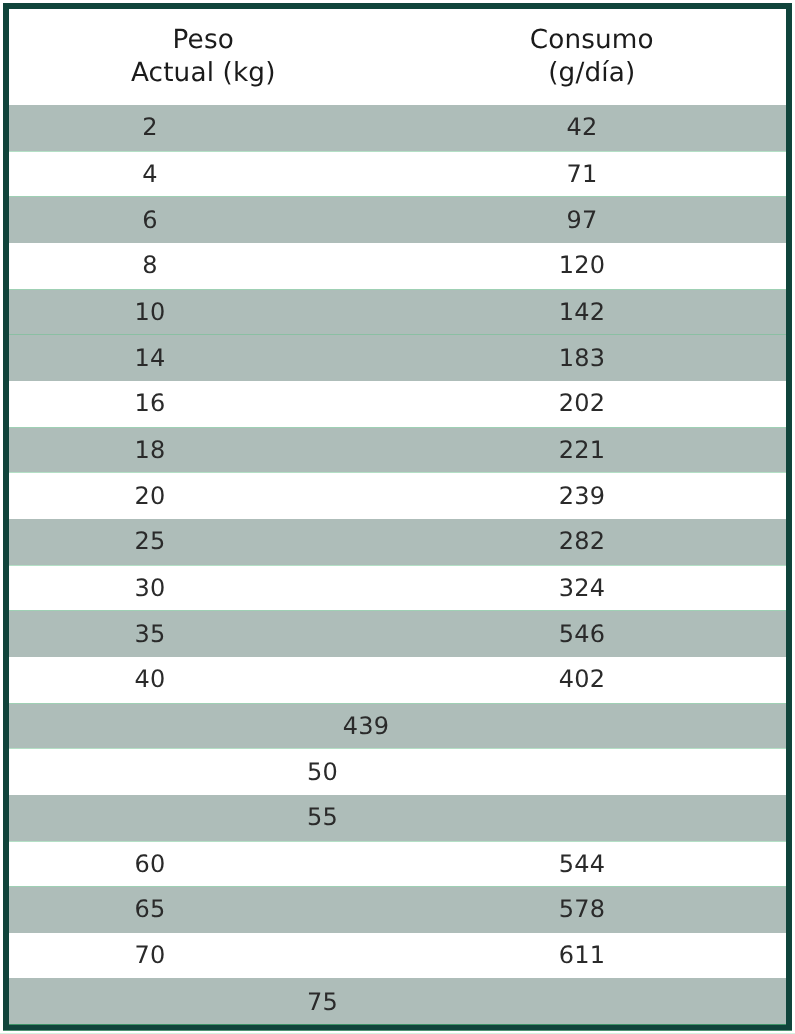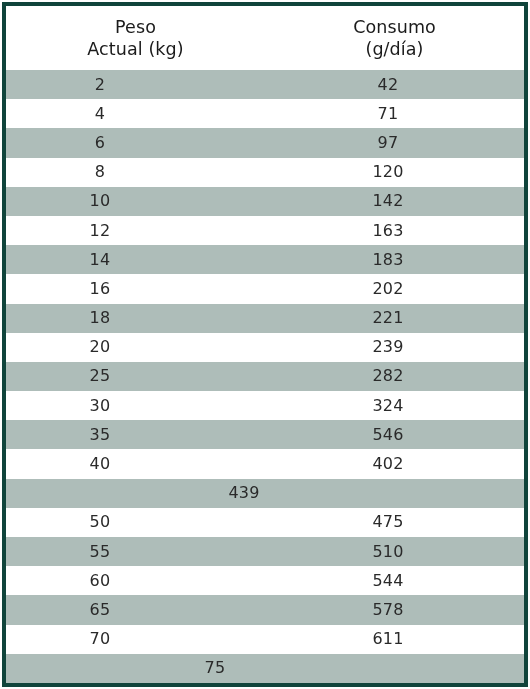--- a/index.html
+++ b/index.html
@@ -115,24 +115,20 @@
           <div class="cell intake">97</div>
         </div>
         <div class="table-row">
           <div class="cell weight">8</div>
           <div class="cell intake">120</div>
         </div>
         <div class="table-row shaded">
           <div class="cell weight">10</div>
           <div class="cell intake">142</div>
         </div>
-        <div class="table-row">
-          <div class="cell weight">12</div>
-          <div class="cell intake">163</div>
-        </div>
         <div class="table-row shaded">
           <div class="cell weight">14</div>
           <div class="cell intake">183</div>
         </div>
         <div class="table-row">
           <div class="cell weight">16</div>
           <div class="cell intake">202</div>
         </div>
         <div class="table-row shaded">
           <div class="cell weight">18</div>
@@ -156,25 +152,23 @@
         </div>
         <div class="table-row">
           <div class="cell weight">40</div>
           <div class="cell intake">402</div>
         </div>
         <div class="table-row shaded">
           <div class="cell intake">439</div>
         </div>
         <div class="table-row">
           <div class="cell weight">50</div>
-          <div class="cell intake">475</div>
         </div>
         <div class="table-row shaded">
           <div class="cell weight">55</div>
-          <div class="cell intake">510</div>
         </div>
         <div class="table-row">
           <div class="cell weight">60</div>
           <div class="cell intake">544</div>
         </div>
         <div class="table-row shaded">
           <div class="cell weight">65</div>
           <div class="cell intake">578</div>
         </div>
         <div class="table-row">

